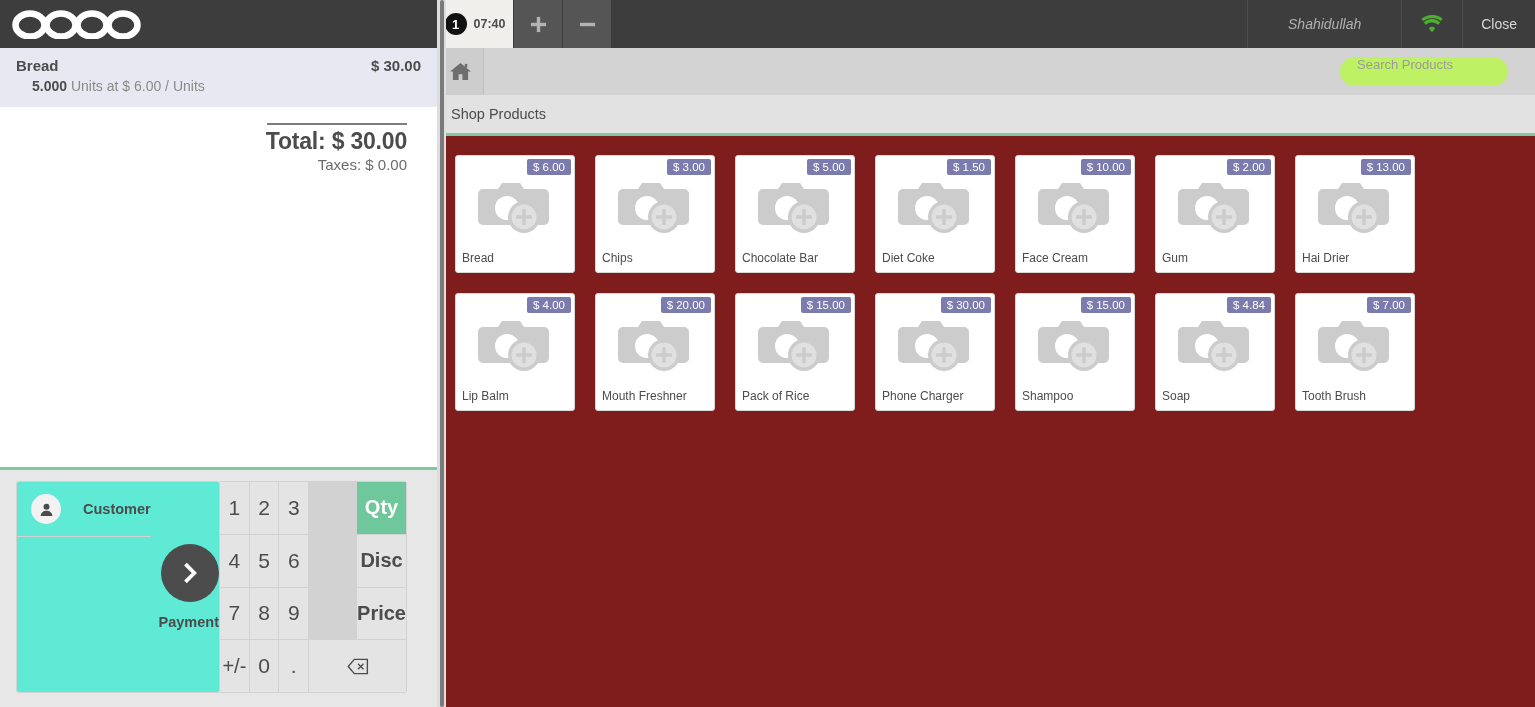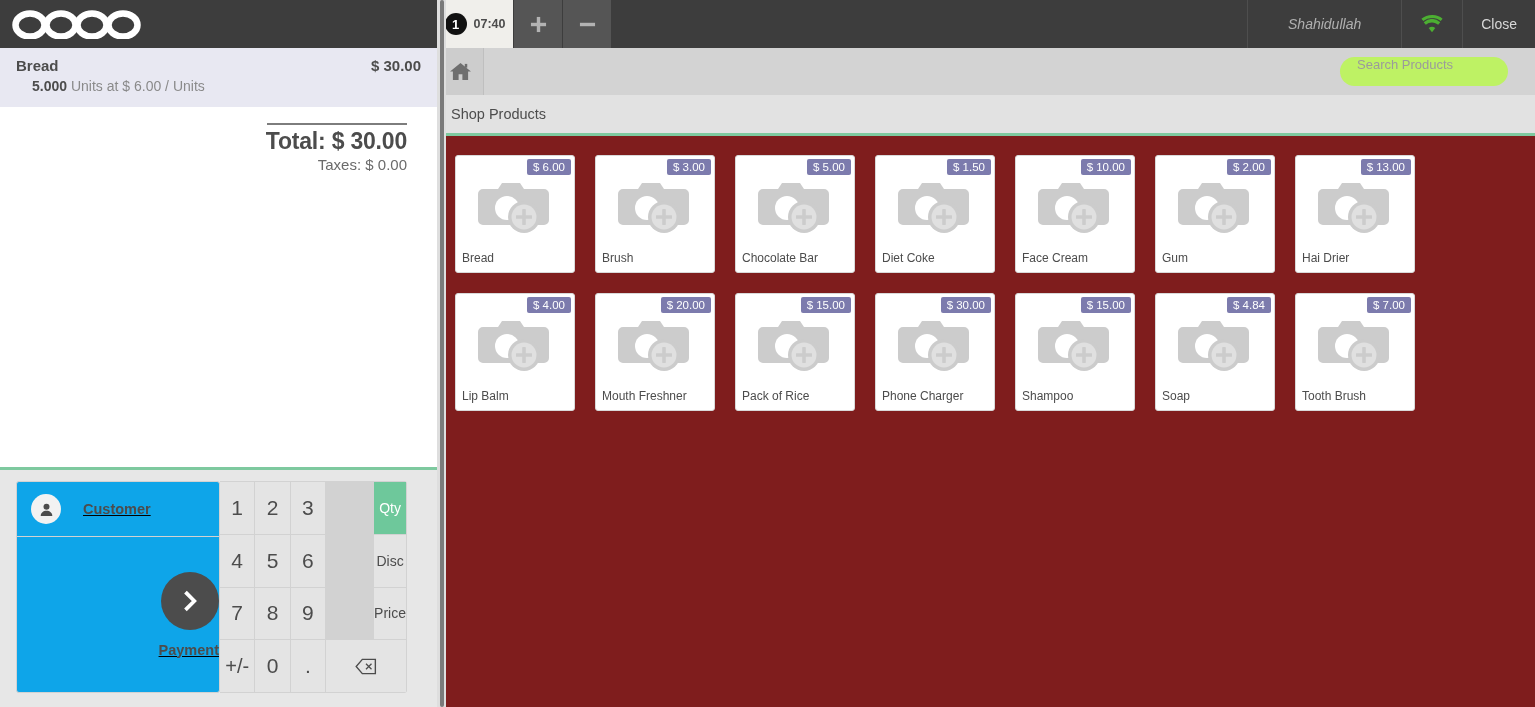--- a/index.html
+++ b/index.html
@@ -59,23 +59,23 @@
   #taxes-line { font-size: 15px; color: #6b6b6b; margin-right: 14px; margin-top: 1px; }
 
   #left-green-rule { height: 3px; background: #7ec99f; flex: 0 0 3px; }
 
   #actionpad-wrap {
     flex: 0 0 237px; background: #e7e7e7;
     padding: 11px 16px 14px 16px;
     display: flex;
   }
   #actionpad {
-    width: 204px; background: #0ea5e9;
+    width: 204px; background: #5eead4;
     border: 1px solid #d2d2d2; border-radius: 3px;
-    display: flex; flex-direction: column; text-decoration: underline;
+    display: flex; flex-direction: row;
   }
   #customer-btn {
     height: 55px; border-bottom: 1px solid #d2d2d2;
     display: flex; align-items: center; padding-left: 14px; cursor: pointer;
   }
   .cust-avatar {
     width: 30px; height: 30px; border-radius: 50%;
     background: #f2f2f2; display: flex; align-items: center; justify-content: center;
   }
   #customer-label { margin-left: 22px; font-size: 14.5px; color: #4c4c4c; font-weight: bold; }
@@ -93,21 +93,21 @@
     width: 187px; margin-left: 0;
     display: grid; grid-template-columns: repeat(4, 1fr);
     grid-template-rows: repeat(4, 1fr);
     border: 1px solid #d2d2d2; border-left: none; border-radius: 0 3px 3px 0;
     background: #d2d2d2; gap: 1px;
   }
   .np {
     background: #e4e4e4; display: flex; align-items: center; justify-content: center;
     font-size: 21px; color: #4c4c4c; cursor: pointer; user-select: none;
   }
-  .np.mode { font-size: 14px; font-weight: normal; margin-left: 48px; }
+  .np.mode { font-size: 20px; font-weight: bold; margin-left: 48px; }
   .np.active { background: #6ec89b; color: #ffffff; }
   .np.sym { font-size: 20px; }
 
   
   #panel-divider {
     position: absolute; left: 437px; top: 0;
     width: 9px; height: 707px; background: #dedede;
     z-index: 5;
   }
   #panel-divider::after {
@@ -385,21 +385,21 @@
         </g>
         <circle cx="29" cy="29" r="12" fill="#ffffff"></circle>
         <circle cx="46" cy="38" r="16" fill="#cccccc"></circle>
         <circle cx="46" cy="38" r="12.5" fill="#e0e0e0"></circle>
         <g fill="#cccccc">
           <rect x="44.2" y="30" width="3.6" height="16" rx="0.4"></rect>
           <rect x="38" y="36.2" width="16" height="3.6" rx="0.4"></rect>
         </g>
       </svg>
     </div>
-    <div class="prod-name">Brush</div>
+    <div class="prod-name">Chips</div>
   </div>
 
   <div class="product-card">
     <span class="price-badge">$ 5.00</span>
     <div class="prod-img">
       <svg width="74" height="58" viewBox="0 0 74 58">
         <g fill="#cccccc">
           <path d="M24 4h18l4 6h20a5 5 0 015 5v26a5 5 0 01-5 5H5a5 5 0 01-5-5V15a5 5 0 015-5h15z"></path>
         </g>
         <circle cx="29" cy="29" r="12" fill="#ffffff"></circle>

